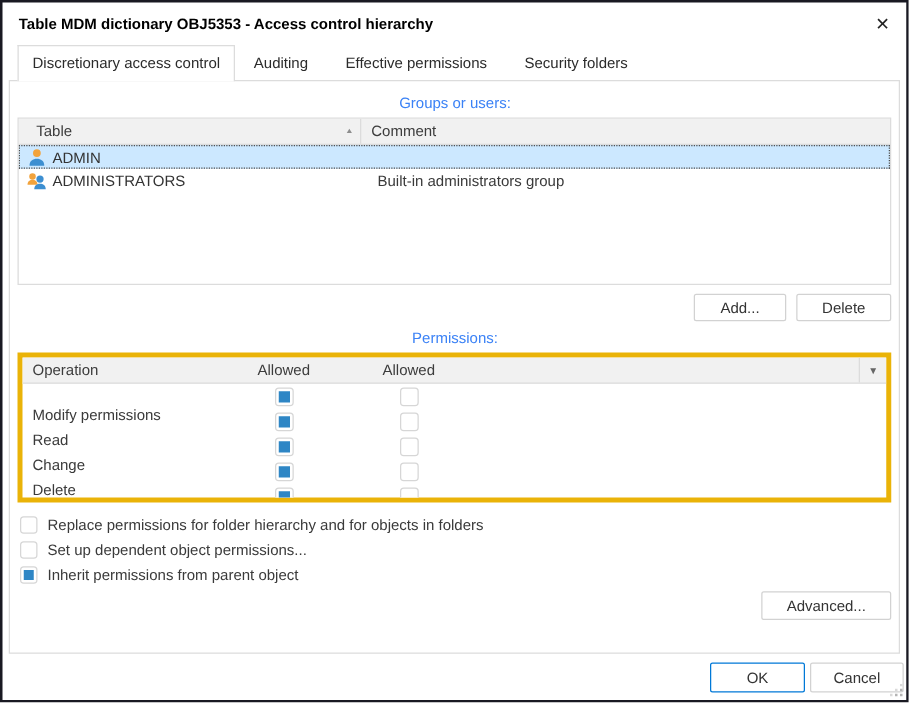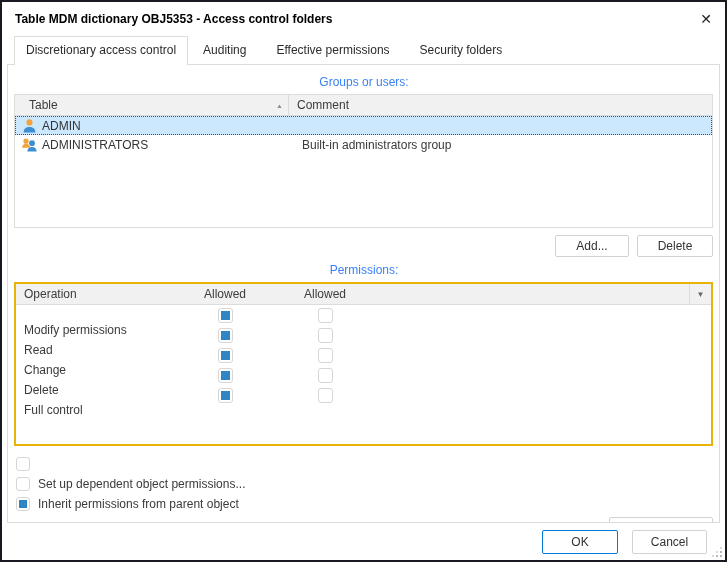--- a/index.html
+++ b/index.html
@@ -61,21 +61,21 @@
   
   .btn{
     font-size:12px; color:#333; background:#fff; border:1px solid #d2d2d2;
     border-radius:2px; cursor:pointer; height:22px;
   }
   .btn-row{ display:flex; justify-content:flex-end; gap:8px; margin-top:7px; }
   .btn.add{ width:74px; }
   .btn.del{ width:76px; }
 
   
-  .perm-table{ height:164px; border:2px solid #eab308; display:flex; flex-direction:column; overflow:hidden; margin-top:1px; }
+  .perm-table{ height:120px; border:4px solid #eab308; display:flex; flex-direction:column; overflow:hidden; margin-top:1px; }
   .perm-header{
     display:flex; height:21px; background:#f1f1f1; border-bottom:1px solid #dcdcdc;
     font-size:12px; color:#3c3c3c; align-items:center; flex:0 0 auto;
   }
   .ph-op{ width:159px; padding-left:8px; }
   .ph-allowed,.ph-denied{ width:100px; text-align:center; }
   .ph-spacer{ flex:1; }
   .ph-drop{ width:22px; height:100%; border-left:1px solid #dcdcdc; display:flex; align-items:center; justify-content:center;
     font-size:8px; color:#666; cursor:pointer; }
   .perm-row{ display:flex; align-items:center; height:20px; flex:0 0 auto; }
@@ -93,32 +93,32 @@
 
   
   .options{ margin-top:11px; padding-left:2px; }
   .opt-row{ display:flex; align-items:center; gap:8px; margin-bottom:6px; height:14px; }
   .opt-label{ font-size:12px; color:#3a3a3a; }
 
   .adv-row{ display:flex; justify-content:flex-end; margin-top:4px; }
   .btn.adv{ width:104px; height:23px; }
 
   
-  .bottombar{ height:37px; flex:0 0 auto; display:flex; align-items:center; justify-content:flex-end; gap:14px; padding-right:18px; }
+  .bottombar{ height:37px; flex:0 0 auto; display:flex; align-items:center; justify-content:flex-end; gap:4px; padding-right:2px; }
   .btn.ok{ width:76px; height:24px; border-color:var(--ok_border,#0078d7); }
   .btn.cancel{ width:75px; height:24px; }
   .grip{ position:absolute; right:2px; bottom:2px; }
 </style>
 </head>
 <body>
 
 <div class="dialog">
 
   <div class="titlebar">
-    <span class="title">Table MDM dictionary OBJ5353 - Access control folders</span>
+    <span class="title">Table MDM dictionary OBJ5353 - Access control hierarchy</span>
     <button class="close-btn">✕</button>
   </div>
 
   <div class="tabs">
     <div class="tab active">Discretionary access control</div>
     <div class="tab">Auditing</div>
     <div class="tab">Effective permissions</div>
     <div class="tab">Security folders</div>
   </div>
 
@@ -221,20 +221,21 @@
           </div>
         <div class="pr-cell">
             <span class="cb"></span>
           </div>
       </div>
     </div>
 
     <div class="options">
       <div class="opt-row">
         <span class="cb small"></span>
+        <span class="opt-label">Replace permissions for folder hierarchy and for objects in folders</span>
       </div>
       <div class="opt-row">
         <span class="cb small"></span>
         <span class="opt-label">Set up dependent object permissions...</span>
       </div>
       <div class="opt-row">
         <span class="cb small checked"></span>
         <span class="opt-label">Inherit permissions from parent object</span>
       </div>
     </div>

